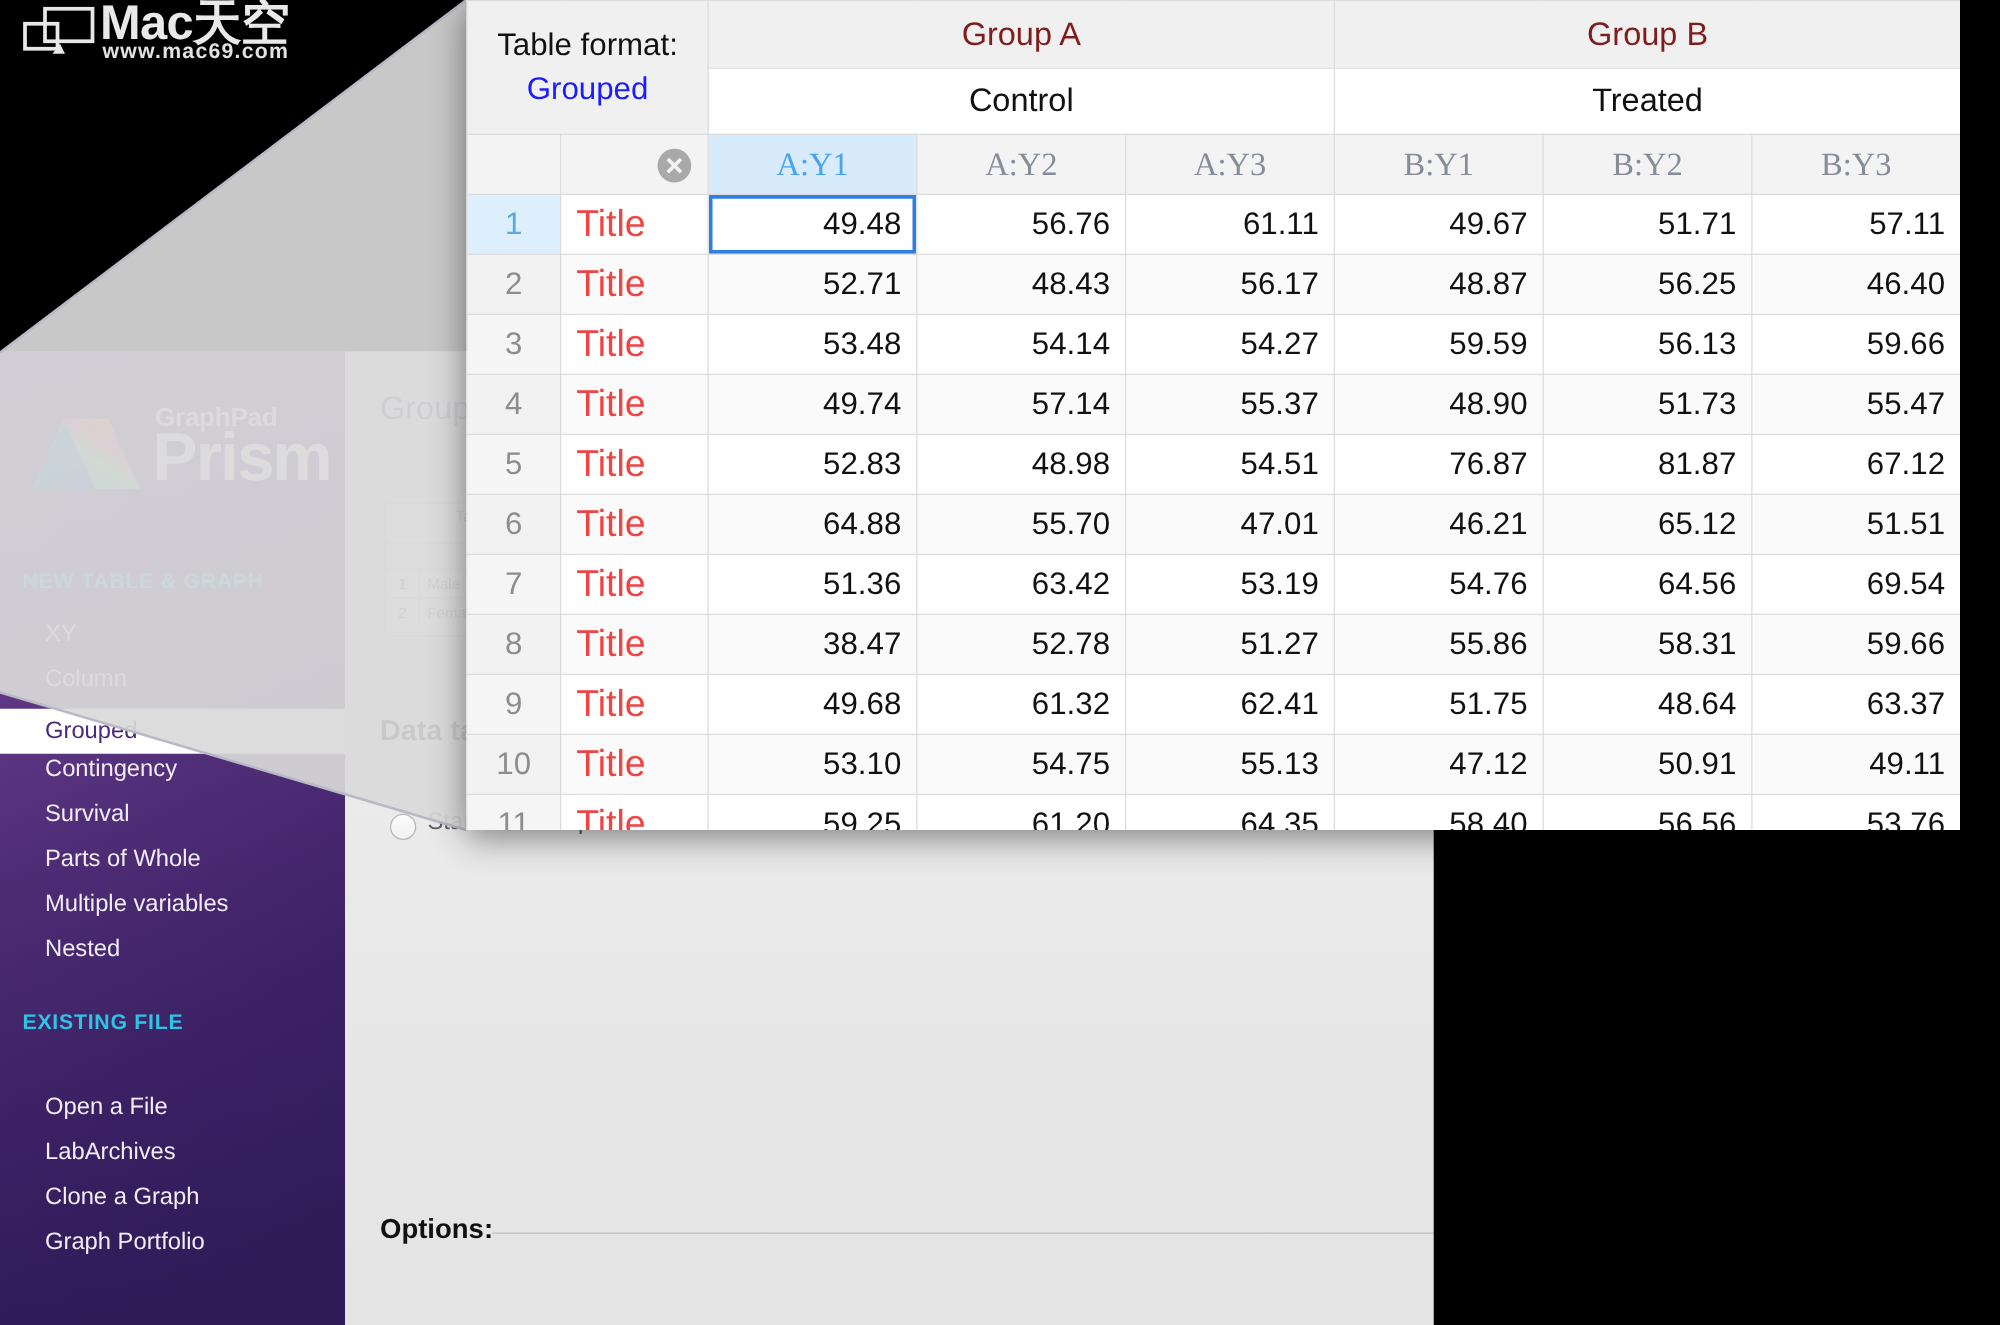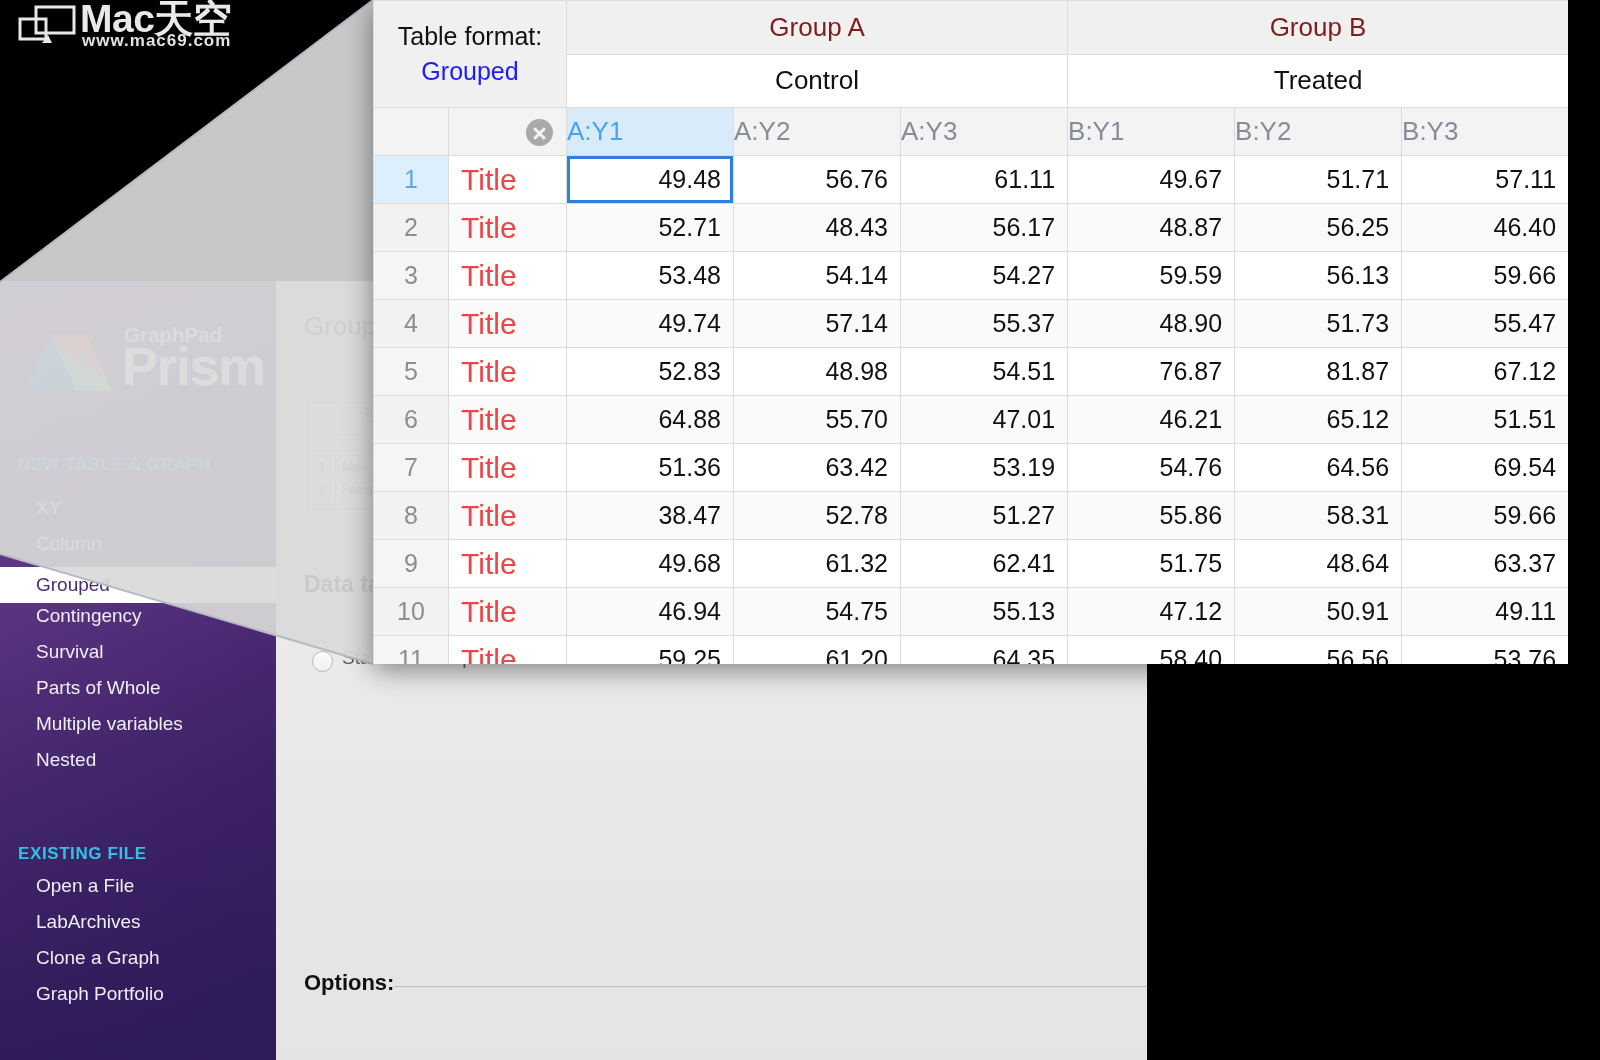--- a/index.html
+++ b/index.html
@@ -67,21 +67,21 @@
   #mag .tbl td{border:1px solid #dcdcdc;padding:0;height:47px;background:#fff;}
   .c-rown{width:75px;}
   .c-title2{width:118px;}
   .c-data{width:167px;}
 
   .fmt-cell{background:#f0f0f0 !important;text-align:center;line-height:1.15;padding:6px 0 !important;height:94px !important;}
   .fmt-cell .l1{font-size:25px;color:#111;}
   .fmt-cell .l2{font-size:25px;color:#1b1bff;margin-top:6px;}
   .grp-cell{background:#f0f0f0 !important;text-align:center;color:#7f1d1d;font-size:26px;height:47px !important;}
   .sub-cell{background:#fff !important;text-align:center;color:#111;font-size:26px;height:47px !important;}
-  .colhdr{background:#f3f3f3 !important;color:#868d99;font-size:26px;height:47px !important;}
+  .colhdr{background:#f3f3f3 !important;text-align:center;color:#868d99;font-size:26px;height:47px !important;font-family:Liberation Serif, serif;}
   .colhdr.sel{background:#d8ebfb !important;color:#49a3f0;}
   .blank-hdr{background:#f3f3f3 !important;}
   .xhdr{background:#f3f3f3 !important;text-align:right;padding-right:13px !important;}
   .xcirc{display:inline-block;width:27px;height:27px;border-radius:50%;background:#a9a9a9;position:relative;vertical-align:middle;}
   .xcirc:before,.xcirc:after{content:"";position:absolute;left:6px;top:12.5px;width:15px;height:3px;background:#f3f3f3;}
   .xcirc:before{transform:rotate(45deg);}
   .xcirc:after{transform:rotate(-45deg);}
 
   .rn{text-align:center;color:#8d8d8d;font-size:25px;background:#f5f5f5 !important;}
   .rn.first{background:#ddeefc !important;color:#5aa8e8;}
@@ -139,21 +139,21 @@
     <div class="side-head" style="top:174px">NEW TABLE &amp; GRAPH</div>
     <div class="side-item" style="top:216px">XY</div>
     <div class="side-item" style="top:252px">Column</div>
     <div class="side-item sel" style="top:286px">Grouped</div>
     <div class="side-item" style="top:324px">Contingency</div>
     <div class="side-item" style="top:360px">Survival</div>
     <div class="side-item" style="top:396px">Parts of Whole</div>
     <div class="side-item" style="top:432px">Multiple variables</div>
     <div class="side-item" style="top:468px">Nested</div>
 
-    <div class="side-head" style="top:563px">EXISTING FILE</div>
+    <div class="side-head" style="top:527px">EXISTING FILE</div>
     <div class="side-item" style="top:594px">Open a File</div>
     <div class="side-item" style="top:630px">LabArchives</div>
     <div class="side-item" style="top:666px">Clone a Graph</div>
     <div class="side-item" style="top:702px">Graph Portfolio</div>
   </div>
 
   <div id="content">
     <div class="c-title">Grouped</div>
 
     <div class="mini-table">
@@ -321,21 +321,21 @@
         <td class="num">49.68</td>
         <td class="num">61.32</td>
         <td class="num">62.41</td>
         <td class="num">51.75</td>
         <td class="num">48.64</td>
         <td class="num">63.37</td>
       </tr>
       <tr class="alt">
         <td class="rn">10</td>
         <td class="tt">Title</td>
-        <td class="num">46.94</td>
+        <td class="num">53.10</td>
         <td class="num">54.75</td>
         <td class="num">55.13</td>
         <td class="num">47.12</td>
         <td class="num">50.91</td>
         <td class="num">49.11</td>
       </tr>
       <tr>
         <td class="rn">11</td>
         <td class="tt">Title</td>
         <td class="num">59.25</td>

